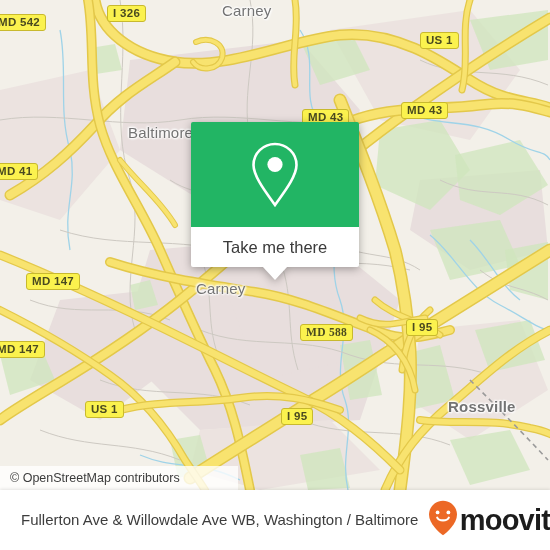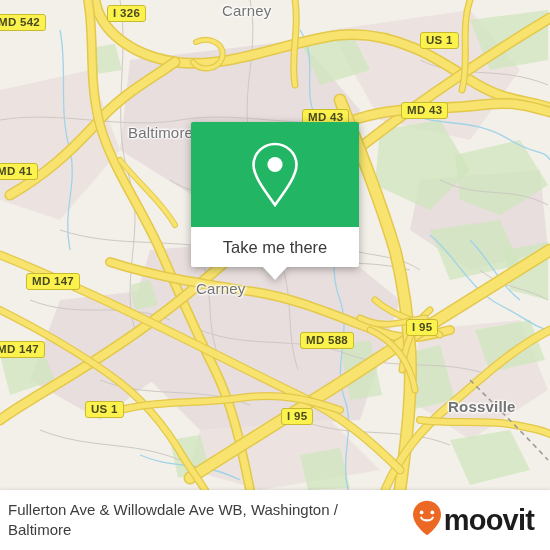--- a/index.html
+++ b/index.html
@@ -40,23 +40,23 @@
 
   
   #attribution { position:absolute; left:0; bottom:0; height:24px; width:238px;
                  background:rgba(255,255,255,.78); display:flex; align-items:center;
                  padding-left:10px; color:#3c3c3c; font-size:12.5px; }
 
   
   #footer { position:absolute; left:0; top:490px; width:550px; height:60px;
             background:#ffffff; display:flex; align-items:center;
             box-shadow:0 -1px 3px rgba(0,0,0,.10); }
-  #footer-title { flex:1; padding-left:8px; padding-right:8px; color:#3d3d3d;
+  #footer-title { flex:1; padding-left:21px; padding-right:8px; color:#3d3d3d;
                   font-size:15px; line-height:20px; }
-  #brand { display:flex; align-items:center; padding-right:16px; gap:2px; }
+  #brand { display:flex; align-items:center; gap:2px; }
   #brand .wordmark { color:#1c1c1c; font-size:29px; font-weight:bold;
                      letter-spacing:-0.8px; line-height:29px; }
 </style>
 </head>
 <body>
 
 <div id="app">
 
   <div id="map">
 
@@ -223,37 +223,38 @@
 
     <div class="shield" style="left:-8px;  top:14px;">MD 542</div>
     <div class="shield" style="left:107px; top:5px;">I 326</div>
     <div class="shield" style="left:420px; top:32px;">US 1</div>
     <div class="shield" style="left:302px; top:109px;">MD 43</div>
     <div class="shield" style="left:401px; top:102px;">MD 43</div>
     <div class="shield" style="left:-9px;  top:163px;">MD 41</div>
     <div class="shield" style="left:26px;  top:273px;">MD 147</div>
     <div class="shield" style="left:-9px;  top:341px;">MD 147</div>
     <div class="shield" style="left:85px;  top:401px;">US 1</div>
-    <div class="shield" style="left:300px; top:332px;">MD 588</div>
+    <div class="shield" style="left:300px; top:324px;font-family:Liberation Serif, serif;">MD 588</div>
     <div class="shield" style="left:406px; top:319px;">I 95</div>
     <div class="shield" style="left:281px; top:408px;">I 95</div>
 
     <div id="popup">
       <div class="green">
         <span>
           <svg width="58" height="70" viewBox="0 0 58 70" fill="none" xmlns="http://www.w3.org/2000/svg">
             <path d="M29 4 C17 4 7.5 13.4 7.5 25 C7.5 37.5 23 56 29 65 C35 56 50.5 37.5 50.5 25 C50.5 13.4 41 4 29 4 Z" stroke="#ffffff" stroke-width="2.6" fill="none"></path>
             <circle cx="29" cy="24.5" r="7.6" fill="#ffffff"></circle>
           </svg>
         </span>
       </div>
       <div class="label">Take me there</div>
       <div class="tail"></div>
     </div>
 
+    <div id="attribution">© OpenStreetMap contributors</div>
   </div>
 
   <div id="footer">
     <div id="footer-title">Fullerton Ave &amp; Willowdale Ave WB, Washington / Baltimore</div>
 
     <div id="brand">
       <span>
         <svg width="30" height="36" viewBox="0 0 30 36" xmlns="http://www.w3.org/2000/svg">
           <path d="M15 0.8 C7.3 0.8 1 7 1 14.7 C1 23.5 11.2 32.6 15 35.2 C18.8 32.6 29 23.5 29 14.7 C29 7 22.7 0.8 15 0.8 Z" fill="#ec6825"></path>
           <circle cx="9.6" cy="12.4" r="1.9" fill="#ffffff"></circle>

